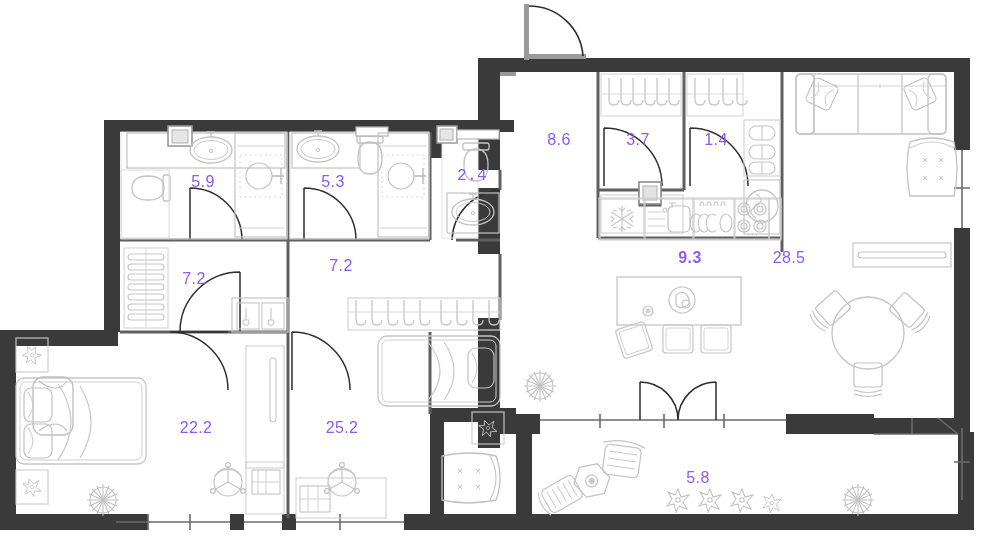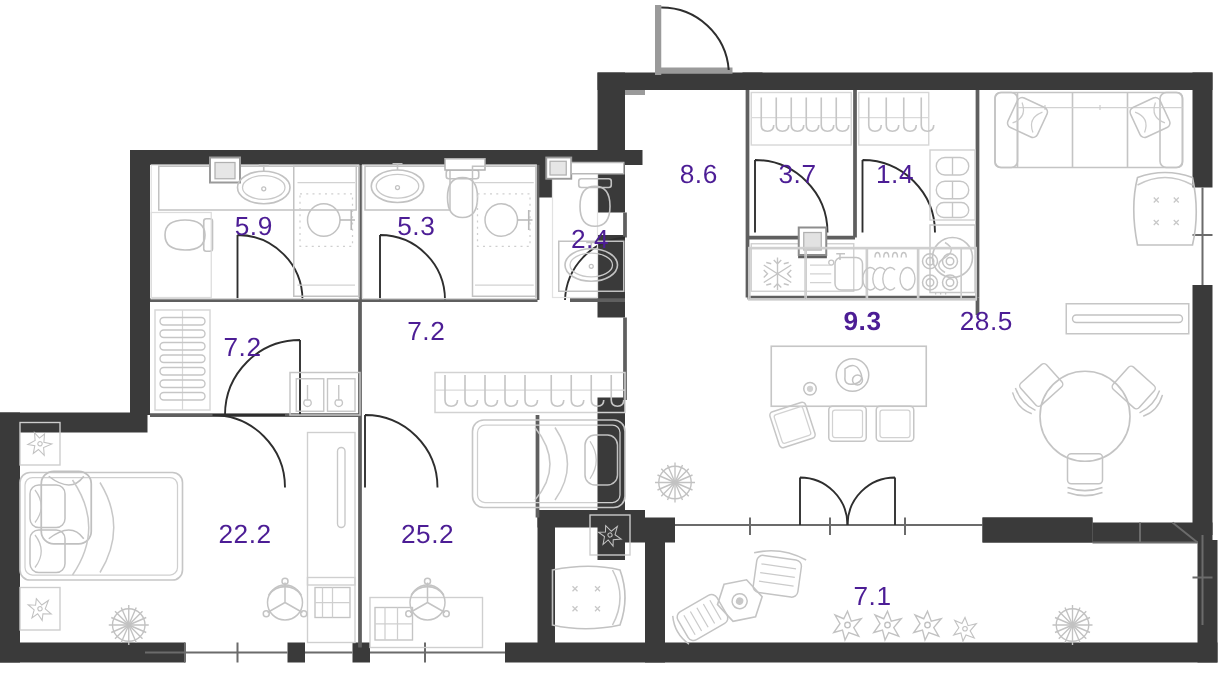--- a/index.html
+++ b/index.html
@@ -2,23 +2,23 @@
 <html><head>
 <meta charset="utf-8">
 <style>
   html,body{margin:0;padding:0;background:#ffffff;}
   body{font-family:"Liberation Sans", sans-serif;}
   #plan-wrap{position:relative;width:984px;height:544px;background:#fff;overflow:hidden;}
   #plan-svg{display:block;width:984px;height:544px;}
   .area-label{
     position:absolute;
     font-family:"Liberation Sans", sans-serif;
-    font-size:21px;
+    font-size:16px;
     font-weight:400;
-    color:#4c1d95;
+    color:#8b5cf6;
     letter-spacing:0.4px;
     white-space:nowrap;
     transform:translate(-50%,-50%);
     user-select:none;
   }
 </style>
 </head>
 <body>
 
 <div id="plan-wrap">
@@ -548,25 +548,25 @@
   </g>
 
   <g fill="none">
     <rect x="500" y="72" width="16" height="4" fill="#9a9a9a"></rect>
   </g>
 
 </svg>
 
 <div class="area-label" style="left:203px;top:182px;">5.9</div>
 <div class="area-label" style="left:333px;top:182px;">5.3</div>
-<div class="area-label" style="left:472px;top:192px;">2.4</div>
+<div class="area-label" style="left:472px;top:176px;font-family:Liberation Mono, monospace;">2.4</div>
 <div class="area-label" style="left:194px;top:279px;">7.2</div>
 <div class="area-label" style="left:341px;top:266px;text-align:center;">7.2</div>
 <div class="area-label" style="left:559px;top:140px;">8.6</div>
 <div class="area-label" style="left:638px;top:140px;text-align:right;">3.7</div>
 <div class="area-label" style="left:716px;top:140px;">1.4</div>
 <div class="area-label" style="left:690px;top:258px;font-weight:bold;">9.3</div>
 <div class="area-label" style="left:789px;top:258px;">28.5</div>
 <div class="area-label" style="left:196px;top:428px;">22.2</div>
 <div class="area-label" style="left:342px;top:428px;">25.2</div>
-<div class="area-label" style="left:698px;top:478px;">7.1</div>
+<div class="area-label" style="left:698px;top:478px;">5.8</div>
 
 </div>
 
 </body></html>

